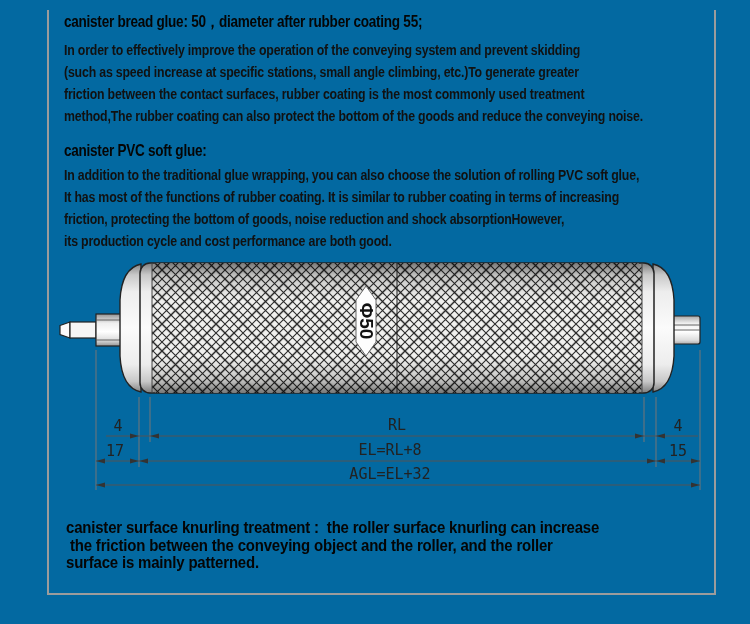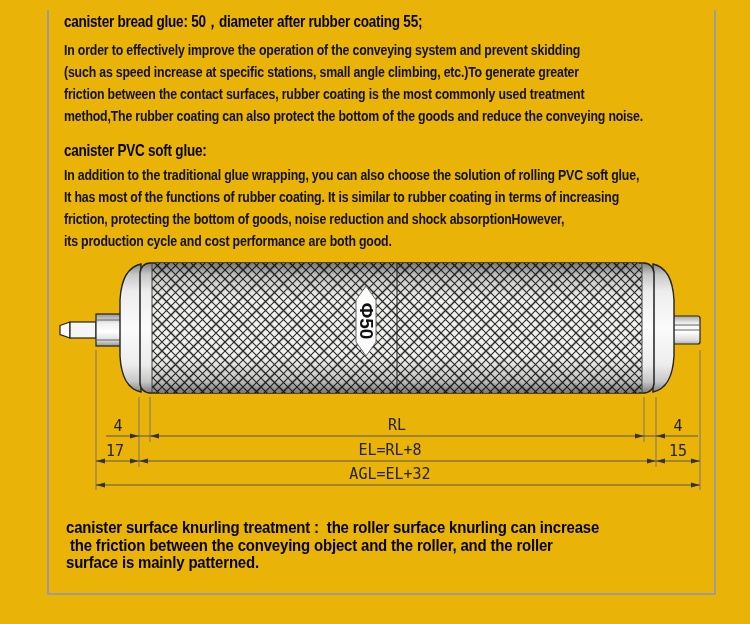--- a/index.html
+++ b/index.html
@@ -1,16 +1,16 @@
 <!DOCTYPE html>
 <html><head>
 <meta charset="utf-8">
 <style>
   html,body{margin:0;padding:0;background:#fff;}
-  #page{position:relative;width:750px;height:624px;background:#eab308;overflow:hidden;
+  #page{position:relative;width:750px;height:624px;background:#0369a1;overflow:hidden;
         font-family:"Liberation Sans",sans-serif;color:#0d0d0d;}
   .vborder{position:absolute;width:2px;background:#9c9c9c;}
   .hborder{position:absolute;height:2px;background:#9c9c9c;}
   .heading{position:absolute;font-size:16.5px;font-weight:bold;letter-spacing:-0.3px;
            transform:scaleX(0.82);transform-origin:0 0;white-space:pre;color:#050505;}
   .para{position:absolute;transform:scaleX(0.88);transform-origin:0 0;}
   .para .line{font-size:14px;font-weight:bold;letter-spacing:-0.2px;line-height:22px;
               white-space:pre;color:#111;}
   .bottomtext{position:absolute;transform:scaleX(0.88);transform-origin:0 0;}
   .bottomtext .line{font-size:17px;font-weight:bold;letter-spacing:-0.2px;line-height:17.5px;

